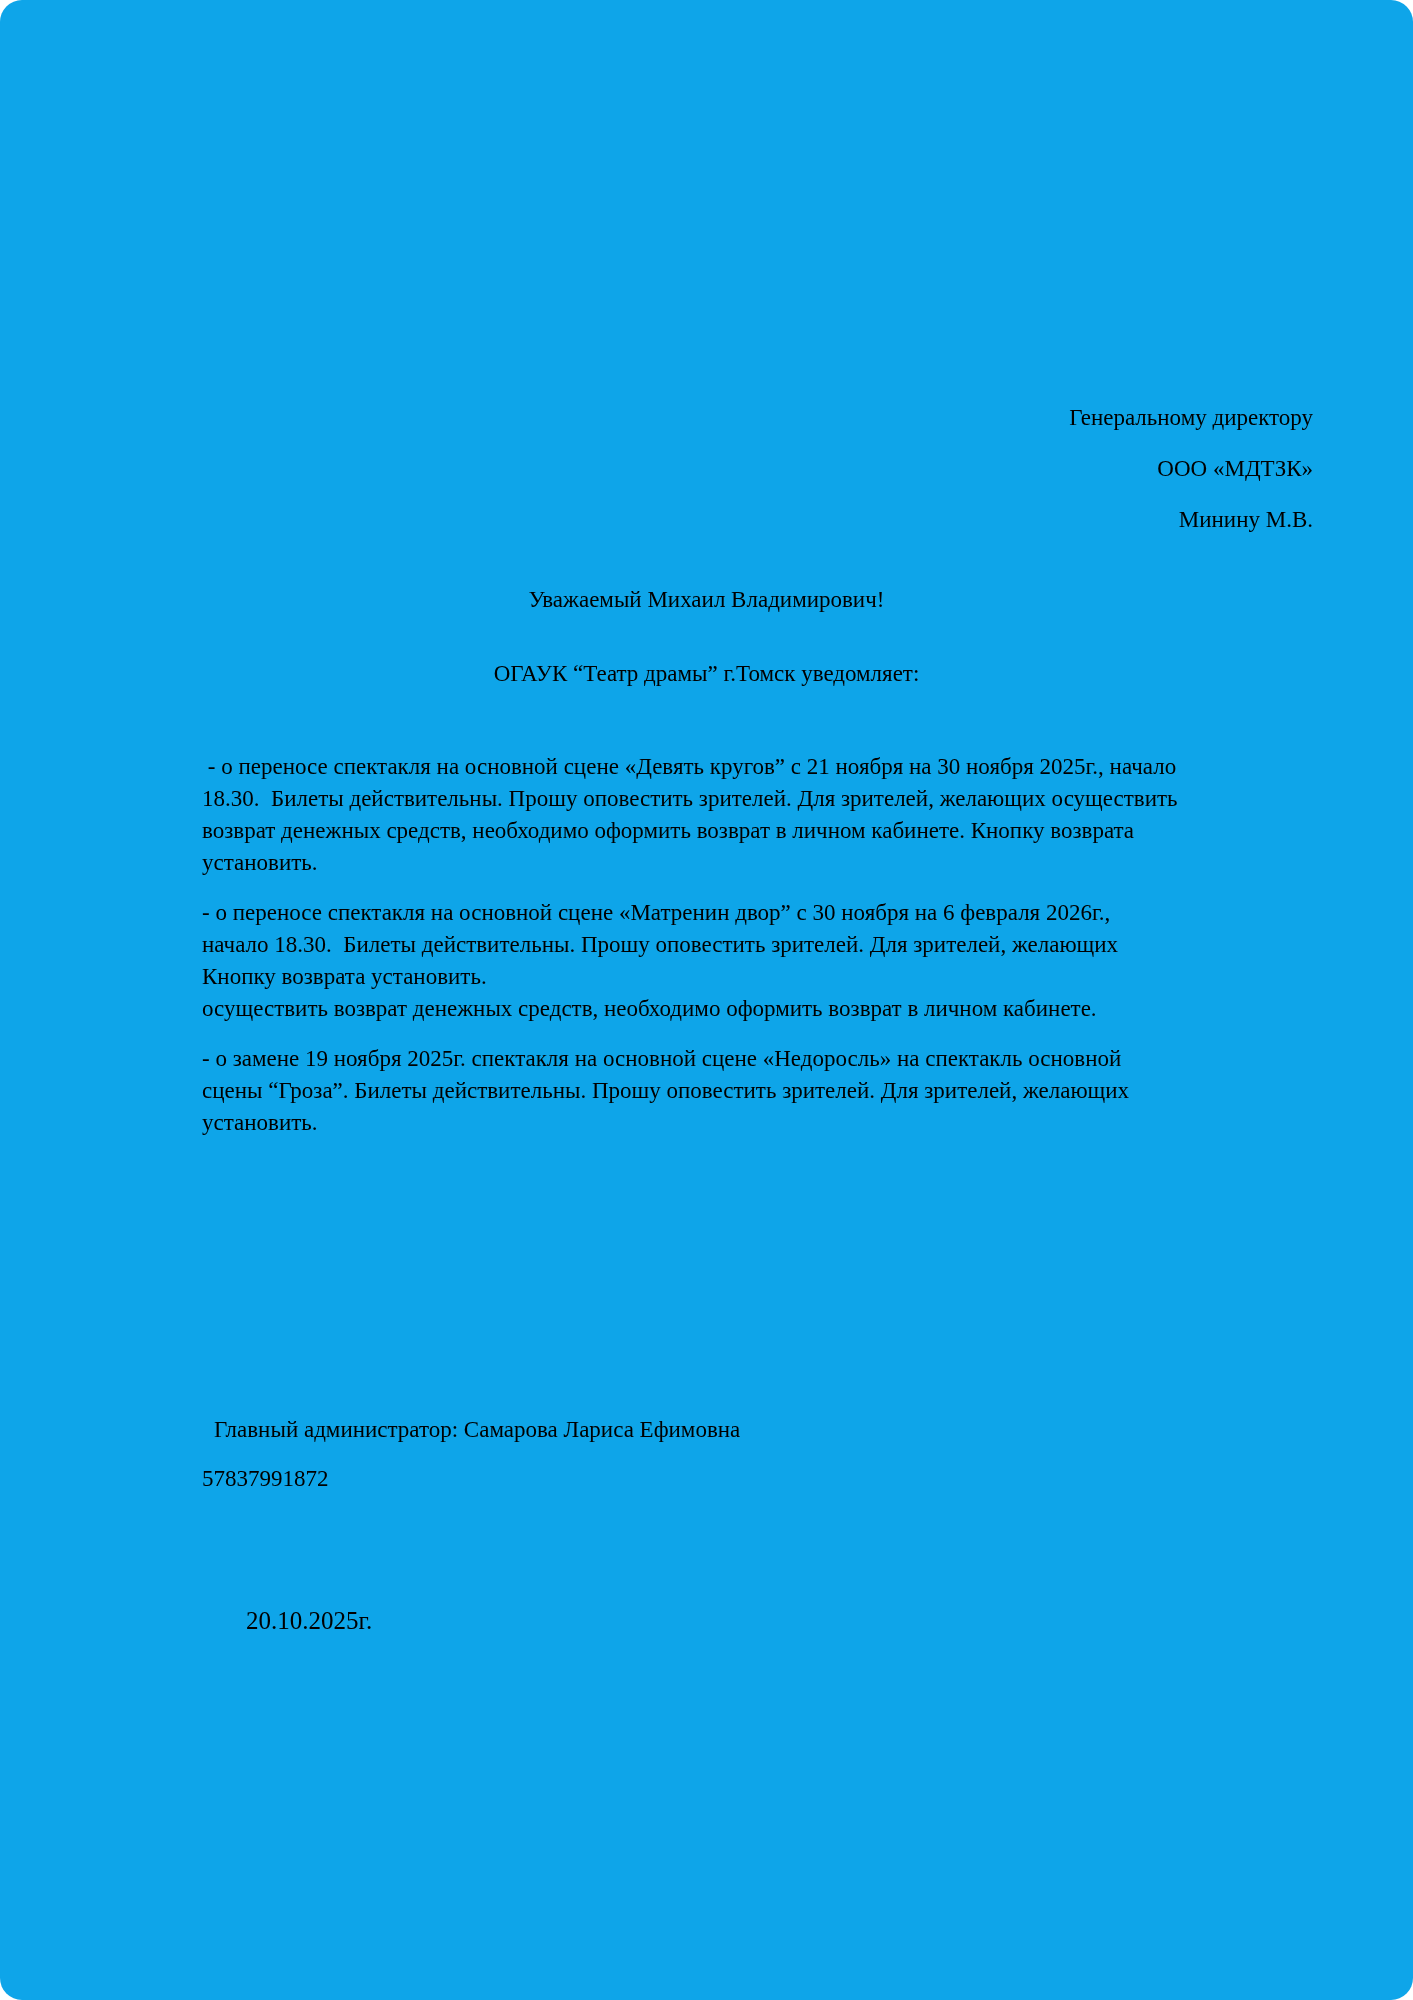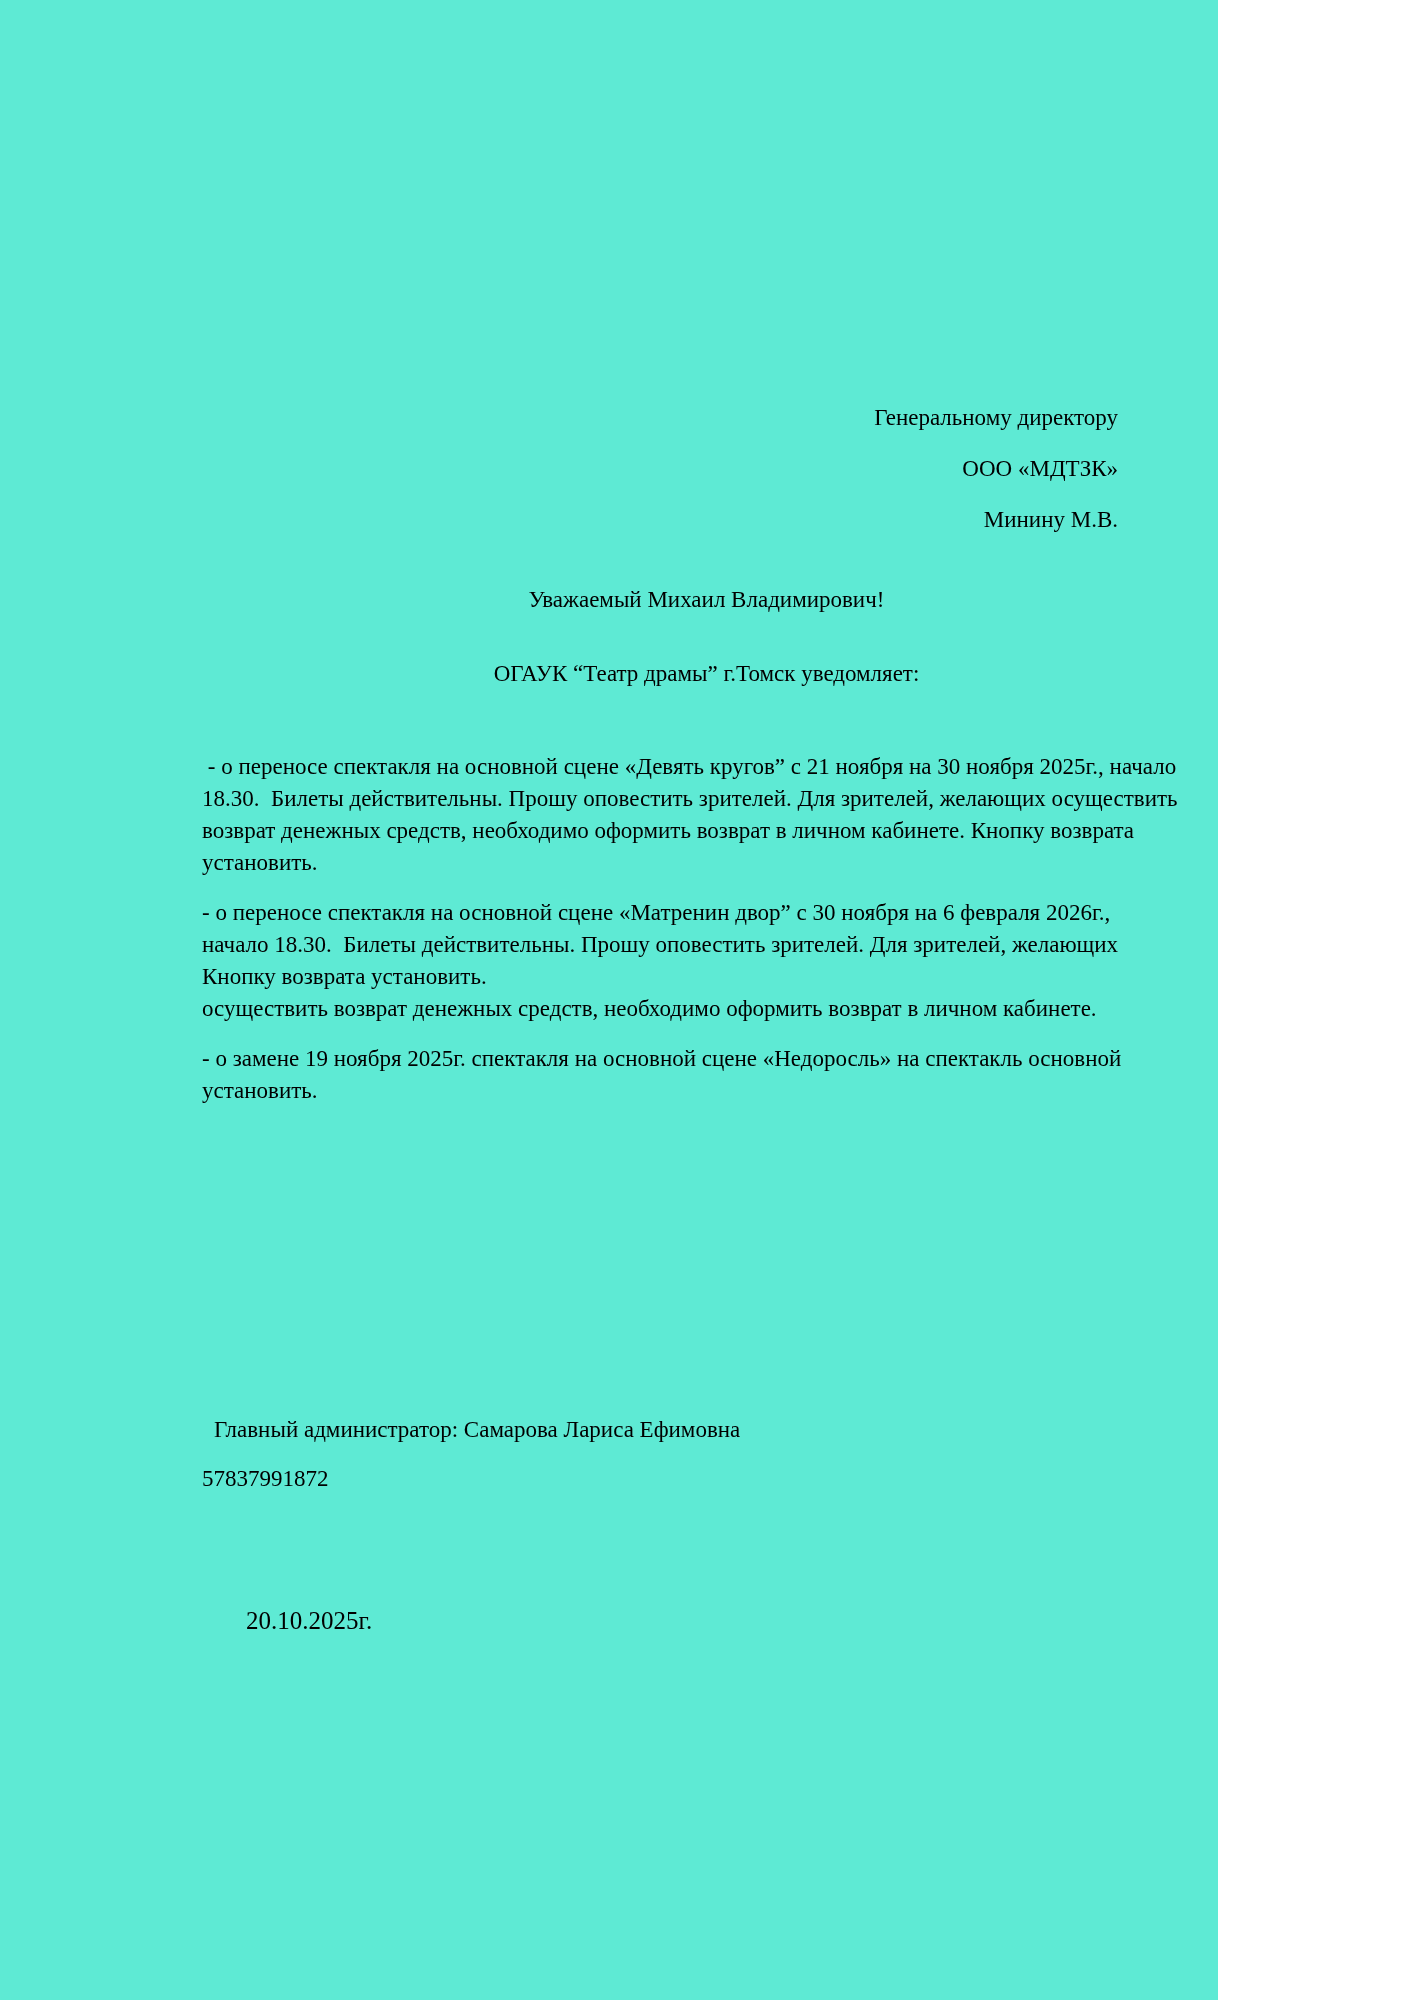--- a/index.html
+++ b/index.html
@@ -11,23 +11,24 @@
       width: 1413px;
       height: 2000px;
       position: relative;
       overflow: hidden;
       font-family: "Liberation Serif", "DejaVu Serif", serif;
       color: #000000;
     }
     .page {
       position: absolute;
       left: 0; top: 0;
-      width: 1218px;
+      width: 1413px;
       height: 2000px;
-      background: #5eead4;
+      background: #0ea5e9;
+      border-radius: 22px;
     }
     .addressee {
       position: absolute;
       right: 100px;
       top: 402px;
       text-align: right;
       font-size: 23px;
       line-height: 31px;
     }
     .addressee .line {
@@ -121,20 +122,21 @@
       <span class="l">установить.</span>
     </div>
     <div class="item">
       <span class="l">- о переносе спектакля на основной сцене «Матренин двор” с 30 ноября на 6 февраля 2026г.,</span>
       <span class="l">начало 18.30.  Билеты действительны. Прошу оповестить зрителей. Для зрителей, желающих</span>
       <span class="l">Кнопку возврата установить.</span>
       <span class="l">осуществить возврат денежных средств, необходимо оформить возврат в личном кабинете.</span>
     </div>
     <div class="item">
       <span class="l">- о замене 19 ноября 2025г. спектакля на основной сцене «Недоросль» на спектакль основной</span>
+      <span class="l">сцены “Гроза”. Билеты действительны. Прошу оповестить зрителей. Для зрителей, желающих</span>
       <span class="l">установить.</span>
     </div>
   </div>
 
   <div class="signature">Главный администратор: Самарова Лариса Ефимовна</div>
   <div class="phone">57837991872</div>
   <div class="date">20.10.2025г.</div>
 
 </div>
 

